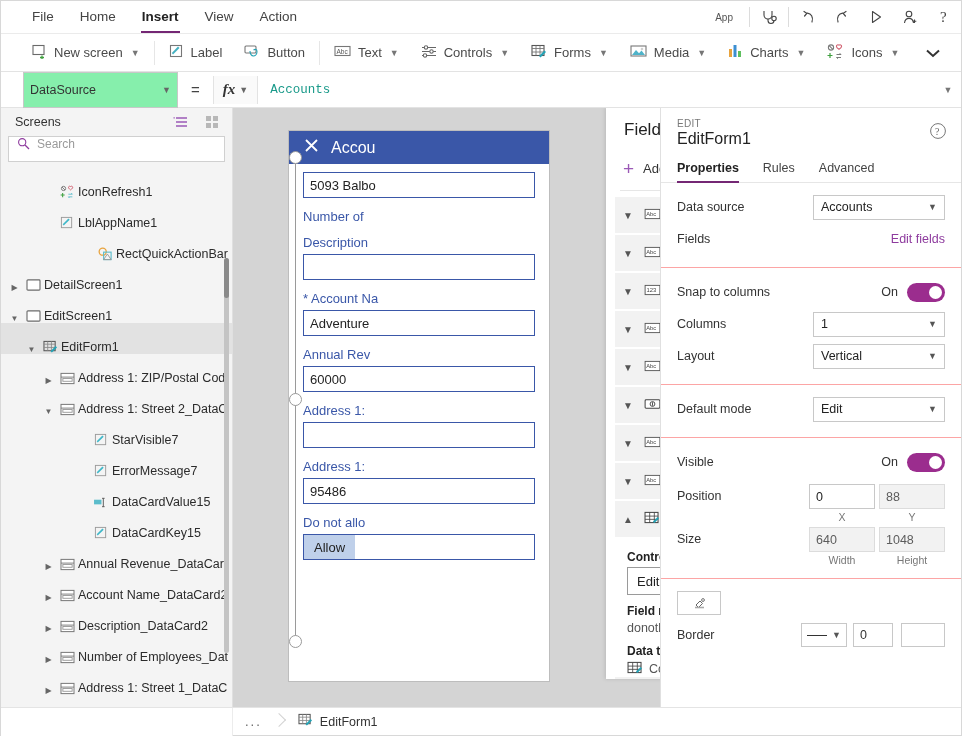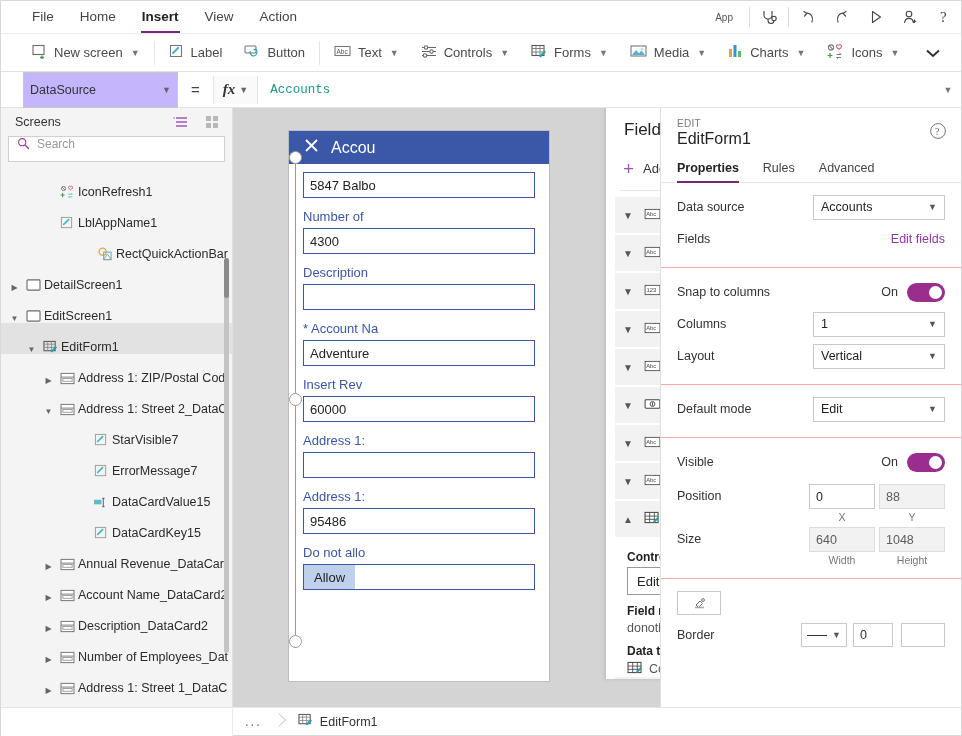--- a/index.html
+++ b/index.html
@@ -36,21 +36,21 @@
         font-size:13px; color:#4a4a4a; white-space:nowrap; }
   .rb .lbl { font-size:13px; }
   .rb .chev { color:#767676; font-size:9px; margin-left:1px; }
   .rb-sep { width:1px; height:24px; background:#e6e6e6; margin:0 3px; }
   .rb-more { margin-left:6px; width:34px; display:flex; align-items:center; justify-content:center;
              cursor:pointer; }
 
   
   .formulabar { height:36px; display:flex; align-items:center; background:#fff;
                 border-bottom:1px solid #e3e3e3; flex-shrink:0; padding-left:22px; }
-  .prop-select { width:155px; height:36px; border:1px solid #c8c8c8; background:#c4b5fd;
+  .prop-select { width:155px; height:36px; border:1px solid #c8c8c8; background:#86efac;
                  display:flex; align-items:center; padding:0 6px; font-size:12.5px; color:#333;
                  justify-content:space-between; cursor:pointer; }
   .prop-select .chev { color:#666; font-size:9px; }
   .eq { margin:0 13px; font-size:15px; color:#444; }
   .fxbox { display:flex; align-items:center; height:28px; padding:0 9px; border-left:1px solid #e3e3e3;
            background:#fafafa; gap:4px; cursor:pointer;}
   .fxbox .fx { font-family:"Liberation Serif", serif; font-style:italic; font-weight:bold;
                font-size:15px; color:#333; }
   .fxbox .chev { color:#666; font-size:9px; }
   .fx-input { flex:1; height:28px; display:flex; align-items:center; padding-left:12px;
@@ -592,28 +592,27 @@
       <div class="phone">
         <div class="phone-title">
           <span>
             <svg width="17" height="17" viewBox="0 0 17 17">
                 <path d="M3 3l11 11M14 3L3 14" stroke="#fff" stroke-width="1.8"></path>
               </svg>
           </span>
           <span>Accou</span>
         </div>
         <div class="form-body" id="form-body">
-            <div class="f-input f-first" style="margin-top: 8px;">5847 Balbo</div>
+            <div class="f-input f-first" style="margin-top: 8px;">5093 Balbo</div>
             <div class="f-label"><span>Number of</span></div>
-            <div class="f-input">4300</div>
             <div class="f-label"><span>Description</span></div>
             <div class="f-input"></div>
             <div class="f-label"><span class="req">* </span><span>Account Na</span></div>
             <div class="f-input">Adventure</div>
-            <div class="f-label"><span>Insert Rev</span></div>
+            <div class="f-label"><span>Annual Rev</span></div>
             <div class="f-input">60000</div>
             <div class="f-label"><span>Address 1:</span></div>
             <div class="f-input"></div>
             <div class="f-label"><span>Address 1:</span></div>
             <div class="f-input">95486</div>
             <div class="f-label"><span>Do not allo</span></div>
             <div class="f-dd">
               <span class="chip">Allow</span>
             </div>
           </div>

